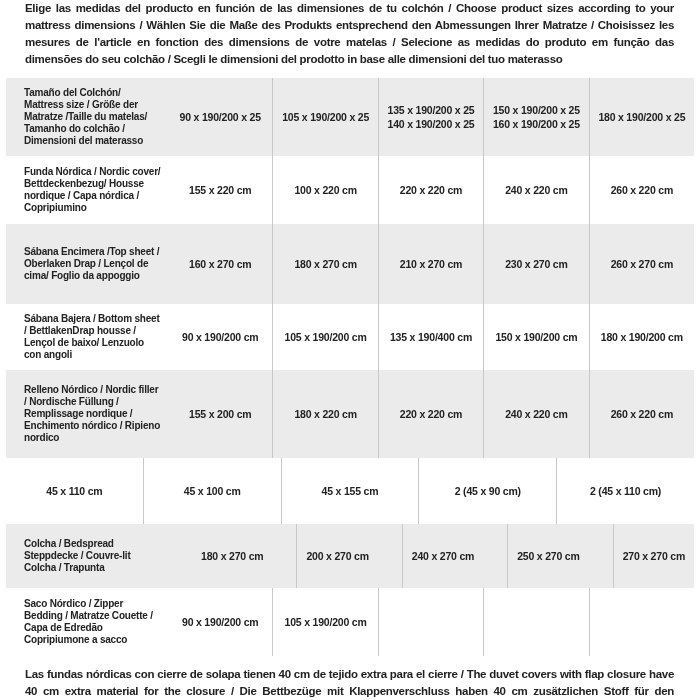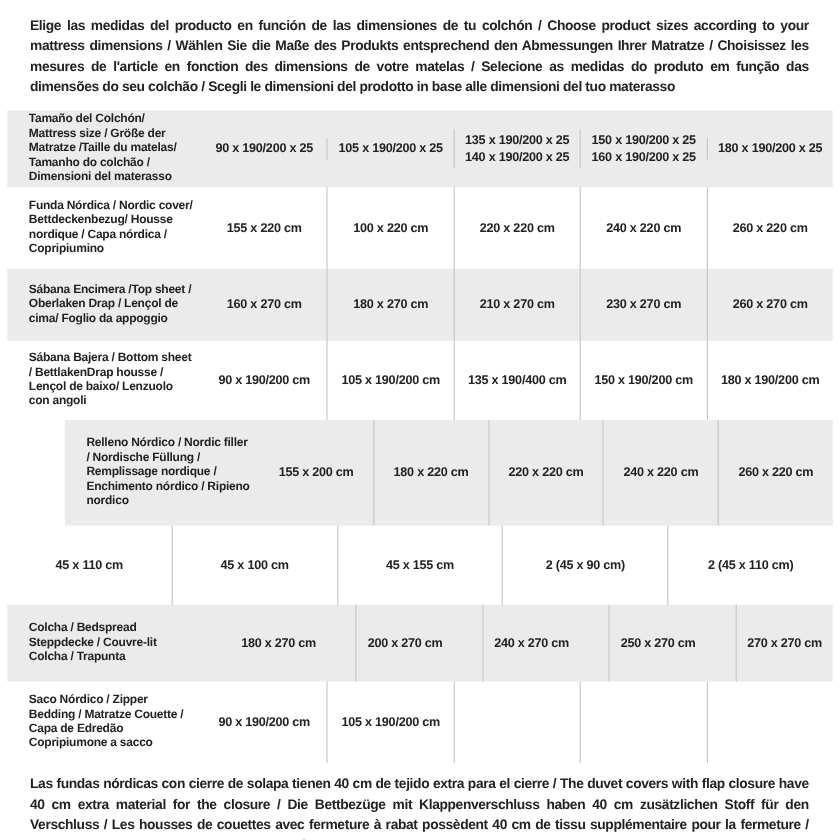--- a/index.html
+++ b/index.html
@@ -10,31 +10,31 @@
     -webkit-font-smoothing:antialiased;
   }
   .intro,.note{
     font-weight:bold;
     font-size:11.5px;
     line-height:17px;
     letter-spacing:-0.3px;
     text-align:justify;
     margin:0 26px 0 25px;
   }
-  .intro{padding-top:14px;margin-bottom:10px;min-height:68px;}
+  .intro{margin-bottom:10px;min-height:68px;}
   .note{padding-top:10px;}
 
   .size-table{margin:0 6px;width:688px;}
   .row{display:flex;align-items:stretch;}
   .row.shaded{background:var(--row_shade,#ebebeb);}
-  .row:nth-child(1){height:64px;align-items:center;}
+  .row:nth-child(1){height:78px;}
   .row:nth-child(2){height:68px;}
-  .row:nth-child(3){height:60px;}
+  .row:nth-child(3){height:80px;}
   .row:nth-child(4){height:66px;}
-  .row:nth-child(5){height:88px;margin-left:48px;}
+  .row:nth-child(5){height:88px;}
   .row:nth-child(6){height:66px;}
   .row:nth-child(7){height:64px;gap:24px;}
   .row:nth-child(8){height:68px;}
 
   .cell{box-sizing:border-box;}
   .cell.label{
     width:162px;flex:0 0 162px;
     padding:2px 6px 2px 18px;
     display:flex;align-items:center;
     font-weight:bold;font-size:10px;line-height:12px;letter-spacing:-0.2px;

